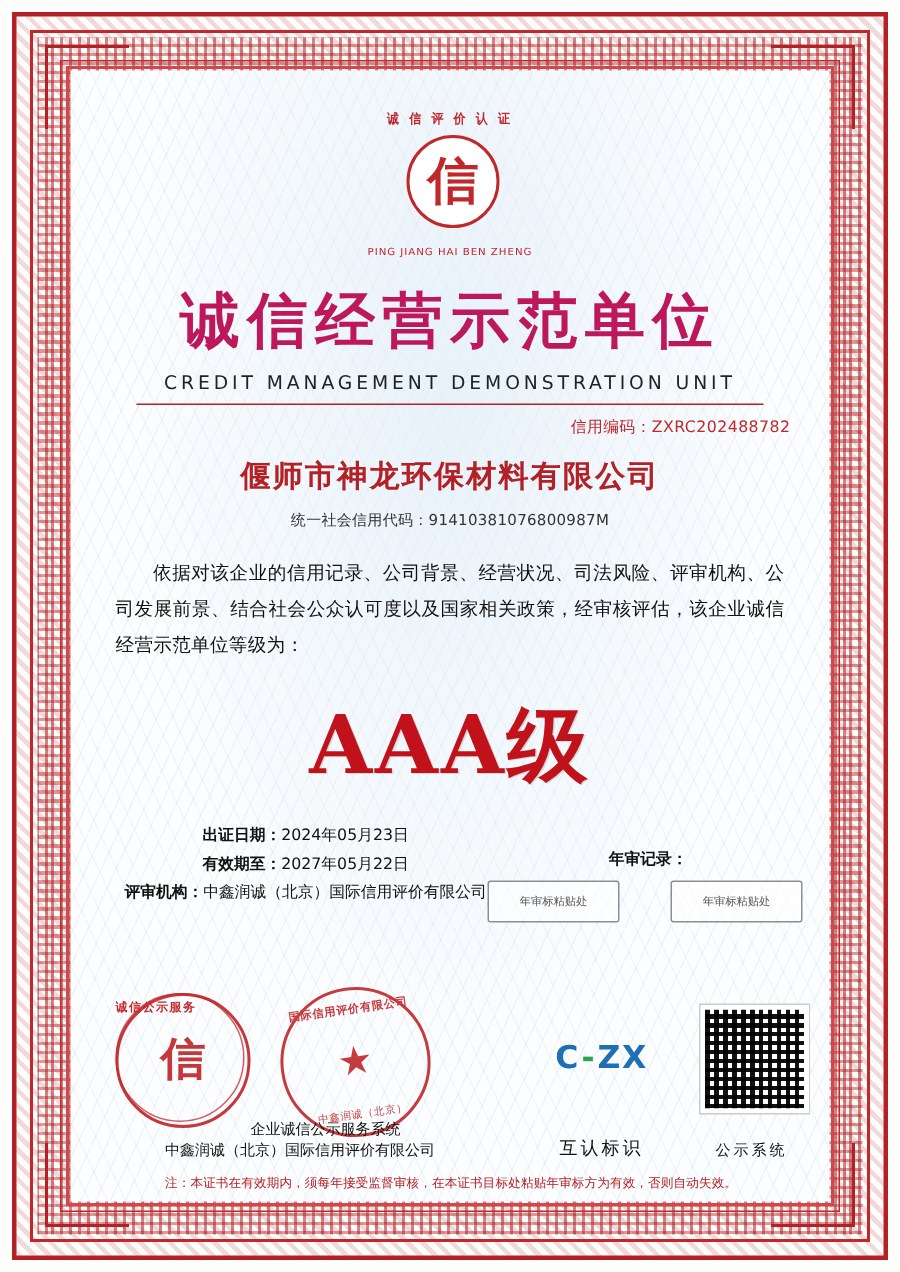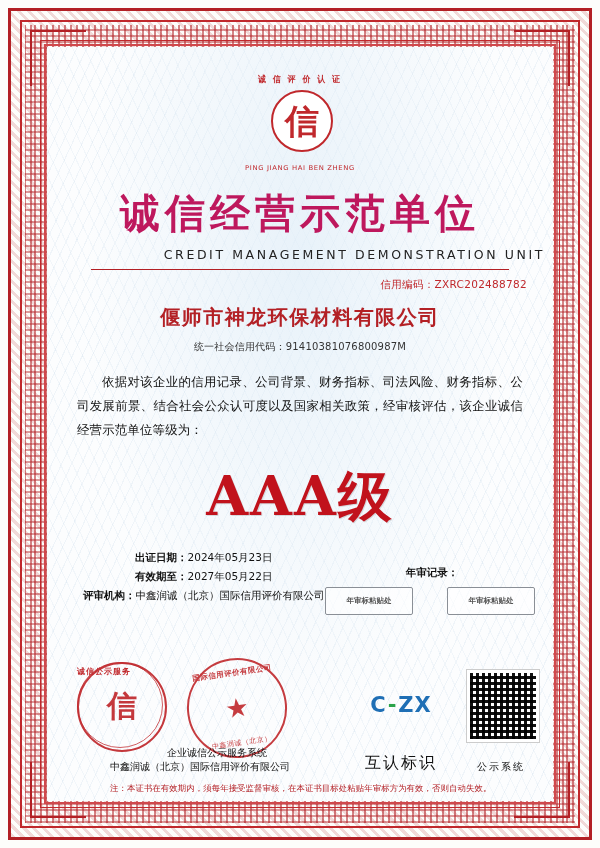--- a/index.html
+++ b/index.html
@@ -150,21 +150,21 @@
     margin-top: 14px;
     text-align: center;
     font-family: "DejaVu Serif", "Liberation Serif", serif;
     font-size: 40px;
     font-weight: bold;
     letter-spacing: 5px;
     color: #be185d;
   }
   .cert-title-en {
     margin-top: 6px;
-    text-align: right;
+    text-align: center;
     font-size: 12.5px;
     letter-spacing: 2.6px;
     color: #222;
   }
   .title-rule {
     margin: 7px auto 0;
     width: 418px;
     height: 1px;
     background: #b32025;
   }
@@ -241,21 +241,21 @@
     right: 10px; top: 18px;
     width: 210px;
   }
   .annual-title {
     font-size: 10.5px;
     font-weight: bold;
     color: #111;
     margin-bottom: 7px;
     margin-left: 4px;
   }
-  .annual-boxes { display: flex; gap: 34px; font-weight: bold; }
+  .annual-boxes { display: flex; gap: 34px; }
   .annual-box {
     width: 88px; height: 26px;
     border: 1px solid #8a8f96;
     border-radius: 2px;
     display: flex;
     align-items: center;
     justify-content: center;
     font-size: 7.5px;
     color: #555;
     background: rgba(255,255,255,0.6);
@@ -364,21 +364,21 @@
     height: 34px;
   }
   .cap {
     position: absolute;
     font-size: 9.5px;
     color: #111;
     text-align: center;
   }
   .cap-1 { left: 62px; bottom: 16px; width: 200px; font-size: 10px; }
   .cap-2 { left: 30px; bottom: 2px;  width: 230px; font-size: 10px; }
-  .cap-3 { left: 300px; bottom: 2px; width: 92px; font-size: 16px; letter-spacing: 2px; }
+  .cap-3 { left: 300px; bottom: 2px; width: 92px; font-size: 12px; letter-spacing: 2px; }
   .cap-4 { left: 404px; bottom: 2px; width: 84px; font-size: 10px; letter-spacing: 2px; }
 
   
   .footer-note {
     position: absolute;
     left: 8px; bottom: 2px;
     width: 474px;
     font-size: 8.4px;
     color: #b32025;
     letter-spacing: 0.1px;
@@ -421,21 +421,21 @@
 
     <div class="code-line">
       <span>信用编码：</span><span>ZXRC202488782</span>
     </div>
 
     <div class="company">偃师市神龙环保材料有限公司</div>
     <div class="uscc">
       <span>统一社会信用代码：</span><span>91410381076800987M</span>
     </div>
 
-    <div class="body-text">依据对该企业的信用记录、公司背景、财务指标、司法风险、财务指标、公司发展前景、结合社会公众认可度以及国家相关政策，经审核评估，该企业诚信经营示范单位等级为：</div>
+    <div class="body-text">依据对该企业的信用记录、公司背景、经营状况、司法风险、评审机构、公司发展前景、结合社会公众认可度以及国家相关政策，经审核评估，该企业诚信经营示范单位等级为：</div>
 
     <div class="grade">AAA级</div>
 
     <div class="info-zone">
       <div class="info-left">
         <div>
           <b>出证日期：</b><span>2024年05月23日</span>
         </div>
         <div>
           <b>有效期至：</b><span>2027年05月22日</span>

